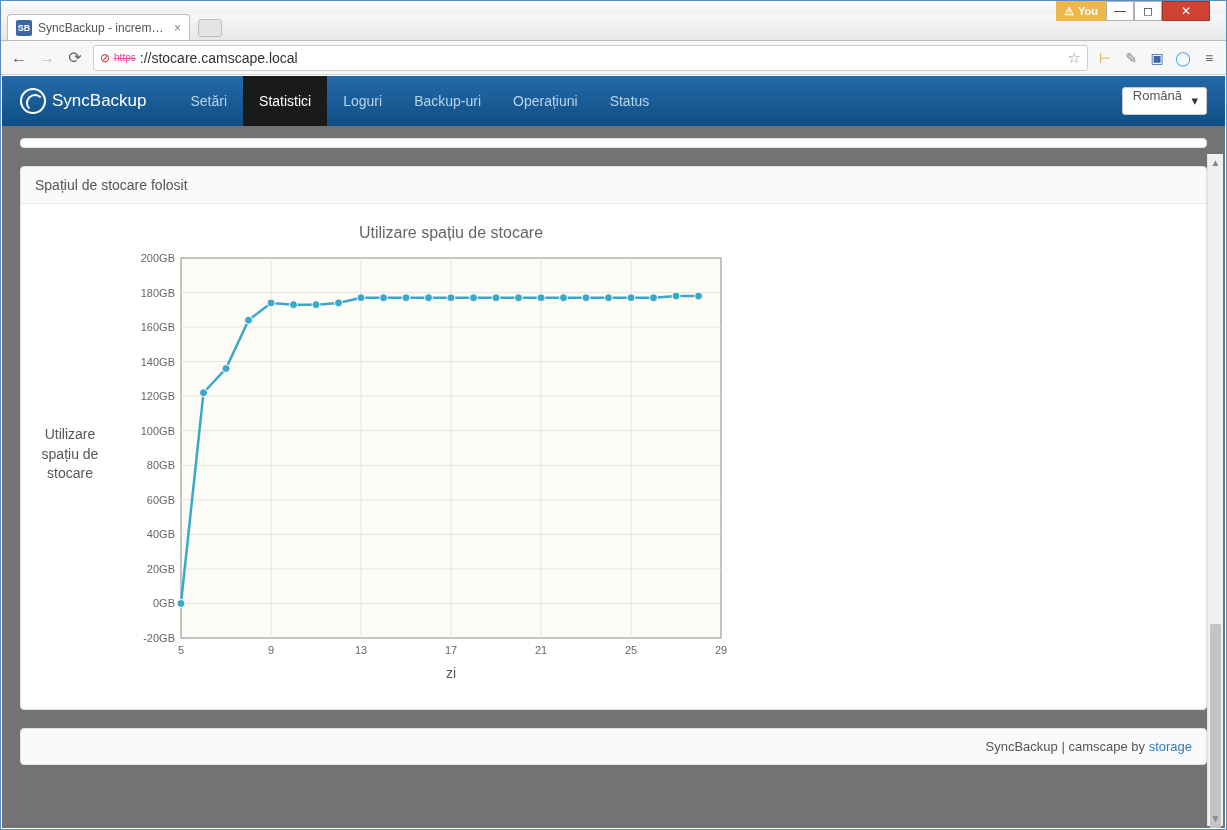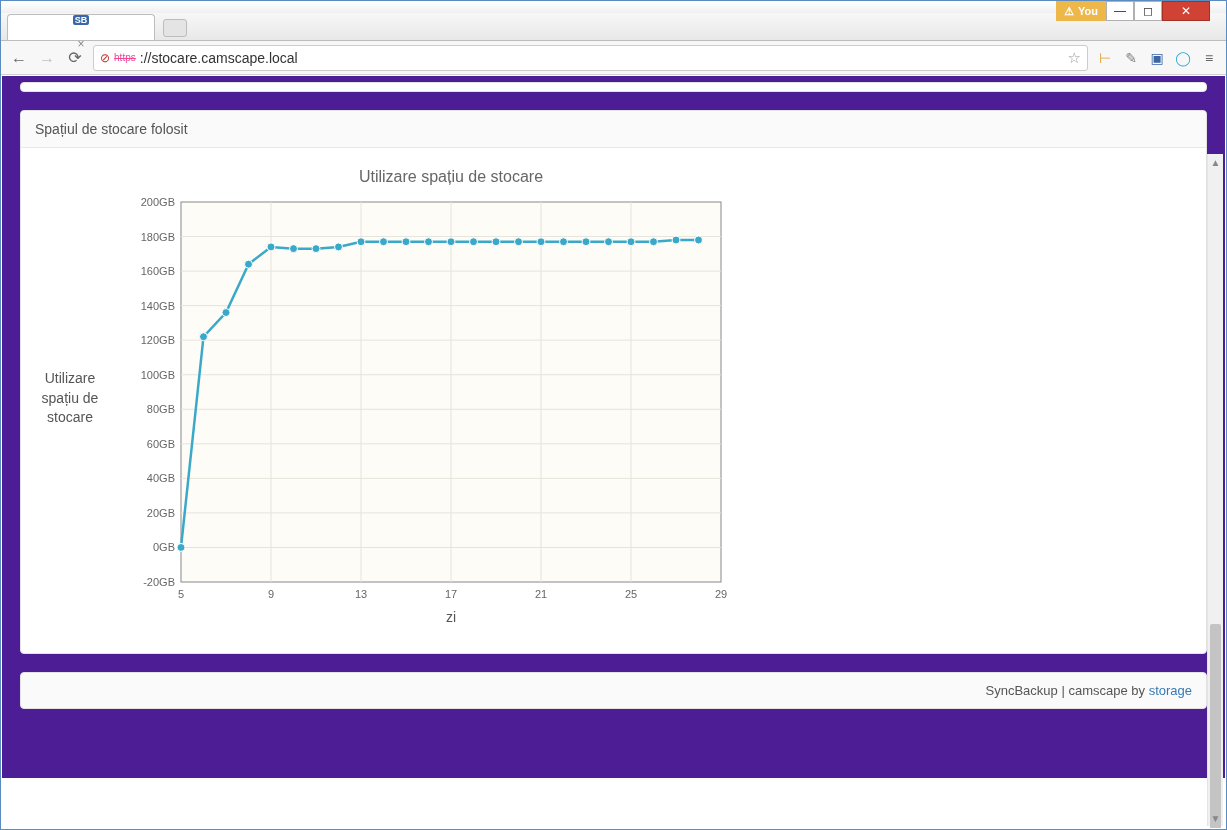--- a/index.html
+++ b/index.html
@@ -7,21 +7,21 @@
 
   
   .window { width: 1227px; height: 830px; background: #fff; border: 1px solid #5a8cc0; position: relative; }
   .titlebar { height: 12px; background: linear-gradient(#fff,#f0f0f0); position: relative; }
   .win-controls { position: absolute; right: 16px; top: 0; display: flex; }
   .you-badge { background: #edb74a; color: #fff; padding: 0 8px; height: 20px; line-height: 20px; font-size: 11px; font-weight: bold; display:flex; align-items:center; gap:4px;}
   .you-badge::before { content:"\26A0"; }
   .win-btn { width: 28px; height: 20px; background: #fff; border: 1px solid #b0b0b0; display:flex; align-items:center; justify-content:center; font-size:12px; color:#333;}
   .win-btn.close { background: #d04334; color:#fff; border-color:#a53125; width:48px;}
   .tabstrip { height: 28px; background: linear-gradient(#f7f7f7,#e8e8e8); display:flex; align-items:flex-end; padding-left:6px; border-bottom:1px solid #bcbcbc;}
-  .tab { background: #fff; border: 1px solid #bcbcbc; border-bottom:none; border-radius:4px 4px 0 0; height:26px; display:flex; align-items:center; padding:0 8px; gap:6px; max-width:190px;flex-direction:column;}
+  .tab { background: #fff; border: 1px solid #bcbcbc; border-bottom:none; border-radius:4px 4px 0 0; height:26px; display:flex; align-items:center; padding:0 8px; gap:6px; max-width:190px;}
   .tab .favicon { width:16px; height:16px; background:#3a66a7; color:#fff; font-size:9px; font-weight:bold; display:flex; align-items:center; justify-content:center; border-radius:2px;}
   .tab .title { font-size:12px; color:#555; white-space:nowrap; overflow:hidden; text-overflow:ellipsis; max-width:130px;}
   .tab .x { font-size:12px; color:#888;}
   .newtab { width:24px; height:18px; background:#e4e4e4; border:1px solid #bcbcbc; border-radius:3px; margin-left:8px; margin-bottom:3px;}
 
   .toolbar { height: 34px; background:#f7f7f7; border-bottom:1px solid #d0d0d0; display:flex; align-items:center; padding:0 8px; gap:8px;}
   .nav-btn { width:20px; height:20px; display:flex; align-items:center; justify-content:center; color:#666; font-size:16px;}
   .nav-btn.disabled { color:#c0c0c0; }
   .omnibox { flex:1; height:26px; border:1px solid #ccc; border-radius:3px; background:#fff; display:flex; align-items:center; padding:0 6px; gap:4px;}
   .https-bad { color:#ec4899; text-decoration:line-through; font-size:10px;}
@@ -36,21 +36,21 @@
   .page { position:absolute; top:75px; left:1px; right:1px; bottom:1px; overflow:hidden; background:#fff;}
   .navbar { height:50px; background: linear-gradient(#246aa8,#0f4e85); display:flex; align-items:center; padding:0 18px; color:#c8ddf0;}
   .brand { display:flex; align-items:center; gap:6px; color:#fff; font-size:17px; margin-right:28px;}
   .brand-icon { width:26px; height:26px; border:2px solid #fff; border-radius:50%; position:relative;}
   .brand-icon::after { content:""; position:absolute; width:14px; height:14px; border:2px solid #fff; border-radius:50%; top:4px; left:4px; border-right-color:transparent; border-bottom-color:transparent;}
   .nav-item { padding:0 16px; height:50px; display:flex; align-items:center; color:#b8d4ec; font-size:14px; cursor:pointer;}
   .nav-item.active { background:#1a1a1a; color:#fff;}
   .lang-select { margin-left:auto; background:#fff; border:1px solid #ccc; border-radius:3px; height:28px; padding:0 24px 0 10px; font-size:13px; color:#555; position:relative;}
   .lang-select::after { content:"▾"; position:absolute; right:8px; top:5px; color:#333;}
 
-  .content { padding: 6px 18px 18px; overflow-y:auto; height: calc(100% - 50px); background:#4c1d95;}
+  .content { padding: 12px 18px 18px; overflow-y:auto; height: calc(100% - 50px); background:#737373;}
   .panel-top { height:10px; border:1px solid #e2e2e2; border-radius:4px; margin-bottom:18px; background:#fff;}
   .panel { border:1px solid #e2e2e2; border-radius:4px; background:#fff; margin-bottom:18px;}
   .panel-head { padding:10px 14px; border-bottom:1px solid #e8e8e8; font-size:14px; color:#555; background:#fafafa; border-radius:4px 4px 0 0;}
   .panel-body { padding:14px 14px 18px;}
 
   .chart-wrap { display:flex; align-items:flex-start; gap:6px;}
   .y-axis-title { writing-mode: horizontal-tb; width:70px; text-align:center; color:#555; font-size:14px; align-self:center; line-height:1.4;}
   .chart-svg-wrap { }
   .time-links { text-align:center; margin-top:6px; font-size:14px;}
   .time-links .active { color:#333; font-weight:bold;}
@@ -105,20 +105,37 @@
     <div class="ext-icons">
       <span style="color:#d9a23a;">⊢</span>
       <span style="color:#7a7a7a;">✎</span>
       <span style="color:#3a66a7;">▣</span>
       <span style="color:#2aa6d8;">◯</span>
       <span class="menu-icon">≡</span>
     </div>
   </div>
 
   <div class="page">
+    <div class="navbar">
+      <div class="brand">
+        <div class="brand-icon"></div>
+        <span>SyncBackup</span>
+      </div>
+      <div id="nav-items" style="display:flex;">
+          <div class="nav-item">Setări</div>
+          <div class="nav-item active">Statistici</div>
+          <div class="nav-item">Loguri</div>
+          <div class="nav-item">Backup-uri</div>
+          <div class="nav-item">Operațiuni</div>
+          <div class="nav-item">Status</div>
+        </div>
+      <div class="lang-select">
+        <span>Română</span>
+      </div>
+    </div>
 
     <div class="content">
       <div class="panel-top"></div>
 
       <div class="panel">
         <div class="panel-head">Spațiul de stocare folosit</div>
         <div class="panel-body">
           <div class="chart-wrap">
             <div class="y-axis-title">Utilizare spațiu de stocare</div>
             <div class="chart-svg-wrap">

